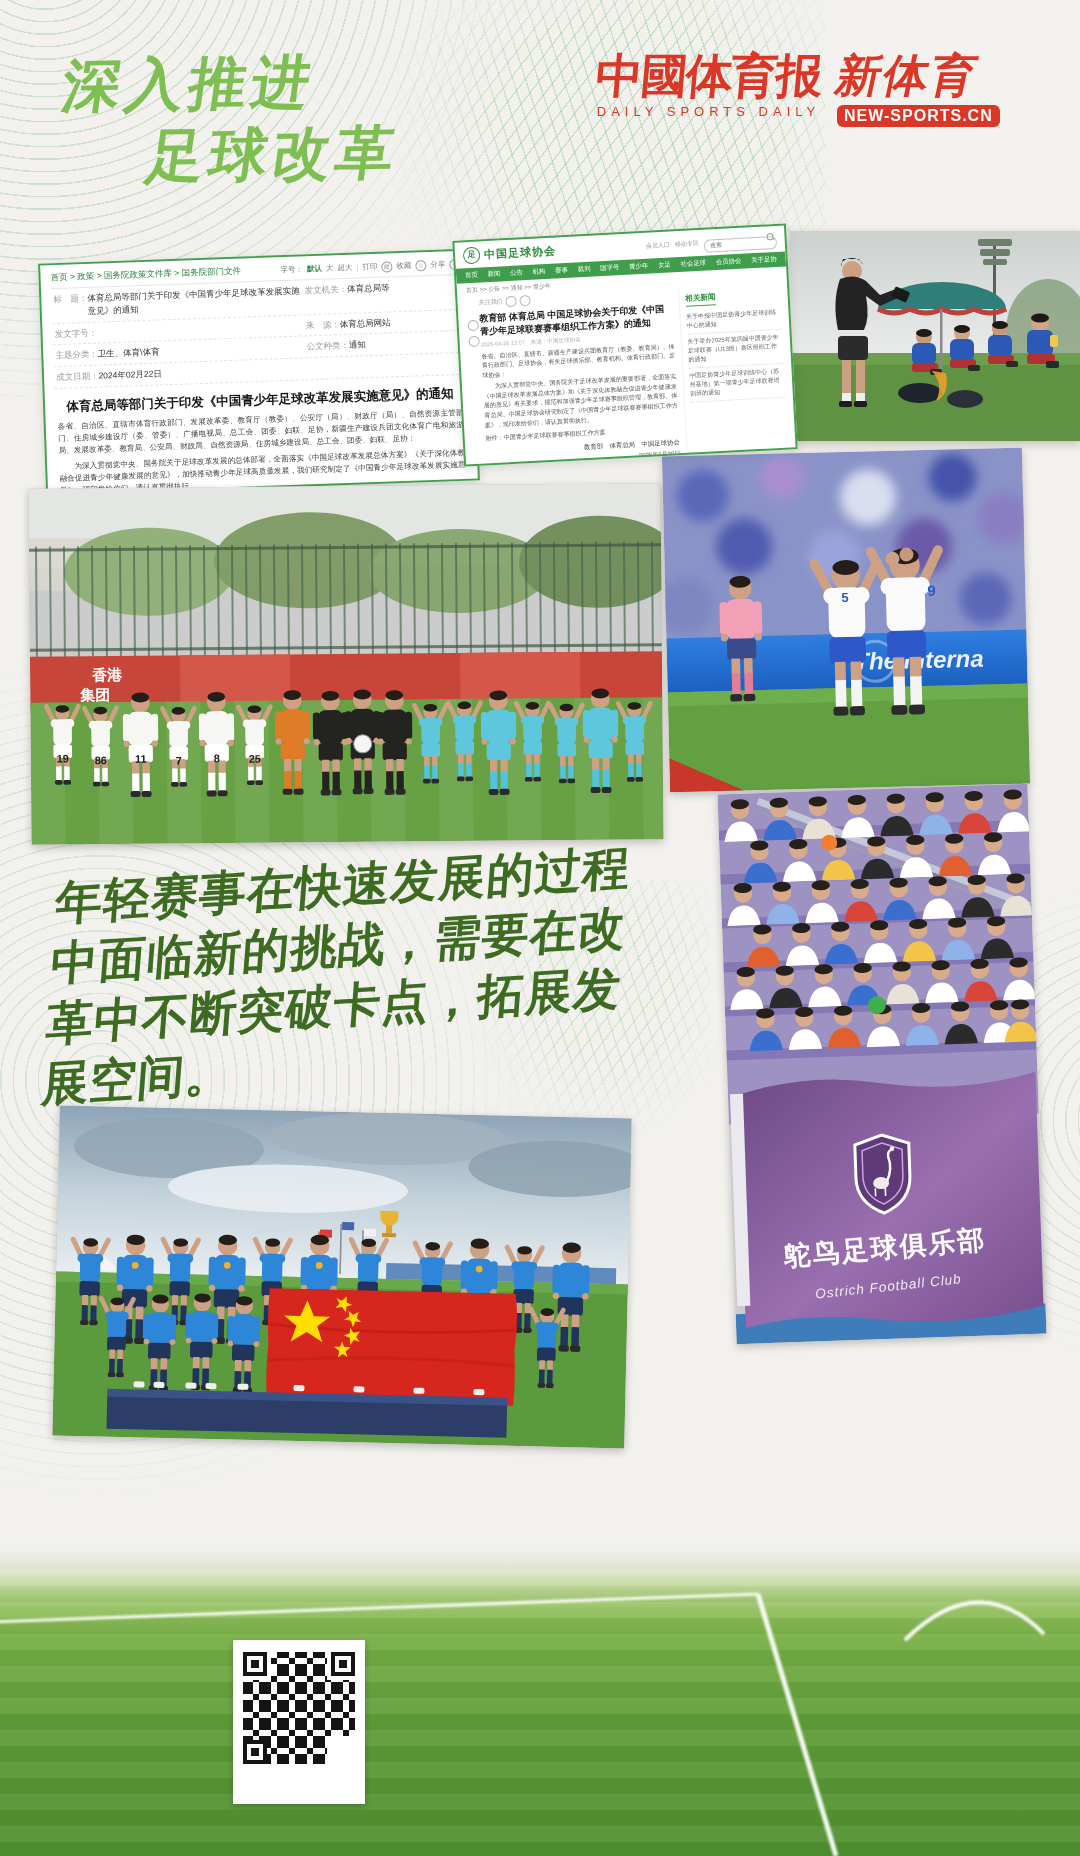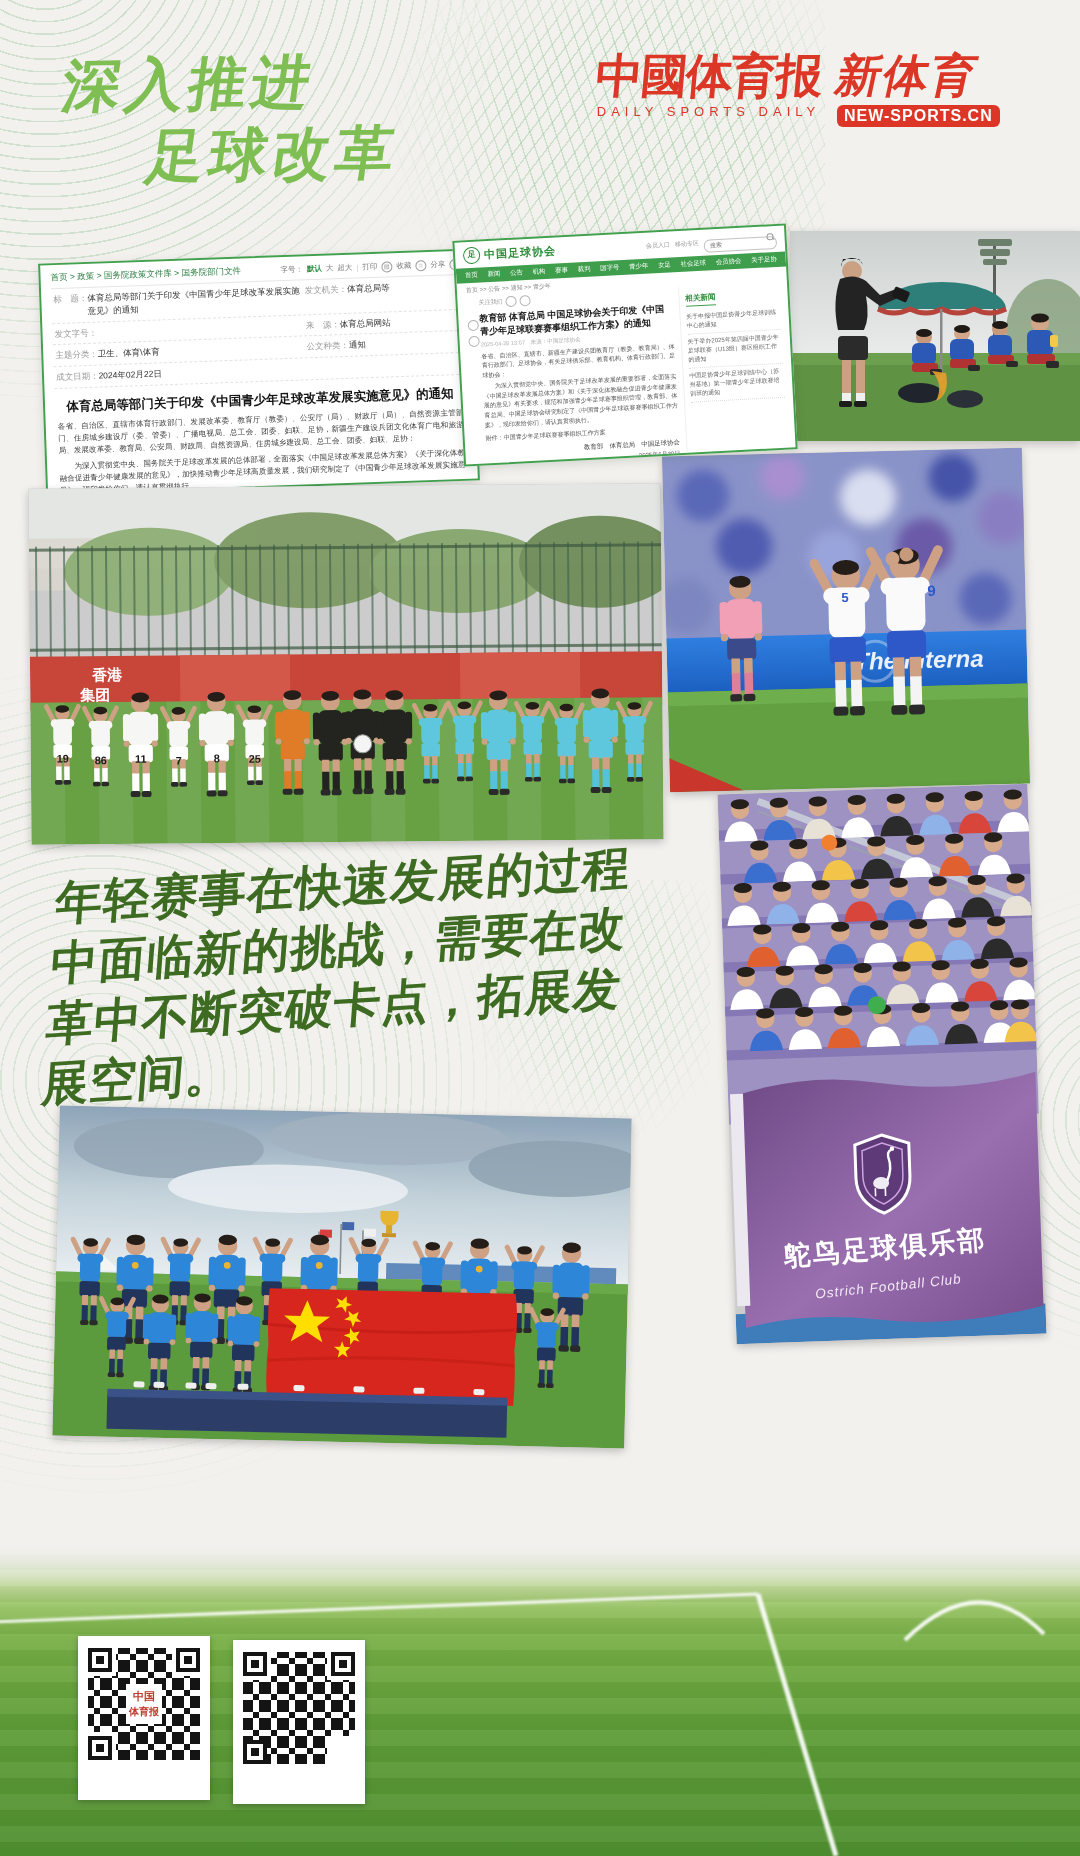--- a/index.html
+++ b/index.html
@@ -668,35 +668,20 @@
     </svg>
   </div>
 
   <div id="quote">
     <div>年轻赛事在快速发展的过程</div>
     <div>中面临新的挑战，需要在改</div>
     <div>革中不断突破卡点，拓展发</div>
     <div>展空间。</div>
   </div>
 
-  <div class="qr-tile" style="left:78px;top:1636px;">
-    <svg width="112" height="112" viewBox="0 0 112 112">
-      <rect width="112" height="112" fill="#ffffff"></rect>
-      <rect x="28" y="0" width="56" height="112" fill="url(#qrn)"></rect>
-      <rect x="0" y="28" width="28" height="56" fill="url(#qrn)"></rect>
-      <rect x="84" y="28" width="28" height="56" fill="url(#qrn)"></rect>
-      <rect x="84" y="84" width="28" height="28" fill="url(#qrn)"></rect>
-      <use href="#fdr" x="0" y="0"></use>
-        <use href="#fdr" x="88" y="0"></use>
-        <use href="#fdr" x="0" y="88"></use>
-      <rect x="38" y="36" width="36" height="40" fill="#ffffff"></rect>
-      <text x="56" y="52" font-size="11" text-anchor="middle" fill="#c0392b" font-family="DejaVu Serif, serif" font-weight="bold">中国</text>
-      <text x="56" y="67" font-size="10" text-anchor="middle" fill="#c0392b" font-family="DejaVu Serif, serif" font-weight="bold">体育报</text>
-    </svg>
-  </div>
   <div class="qr-tile" style="left:233px;top:1640px;">
     <svg width="112" height="112" viewBox="0 0 112 112">
       <rect width="112" height="112" fill="#ffffff"></rect>
       <g transform="translate(112,0) scale(-1,1)">
         <rect x="28" y="0" width="56" height="112" fill="url(#qrn)"></rect>
         <rect x="0" y="28" width="28" height="56" fill="url(#qrn)"></rect>
         <rect x="84" y="28" width="28" height="56" fill="url(#qrn)"></rect>
         <rect x="84" y="84" width="28" height="28" fill="url(#qrn)"></rect>
       </g>
       <use href="#fdr" x="0" y="0"></use>

